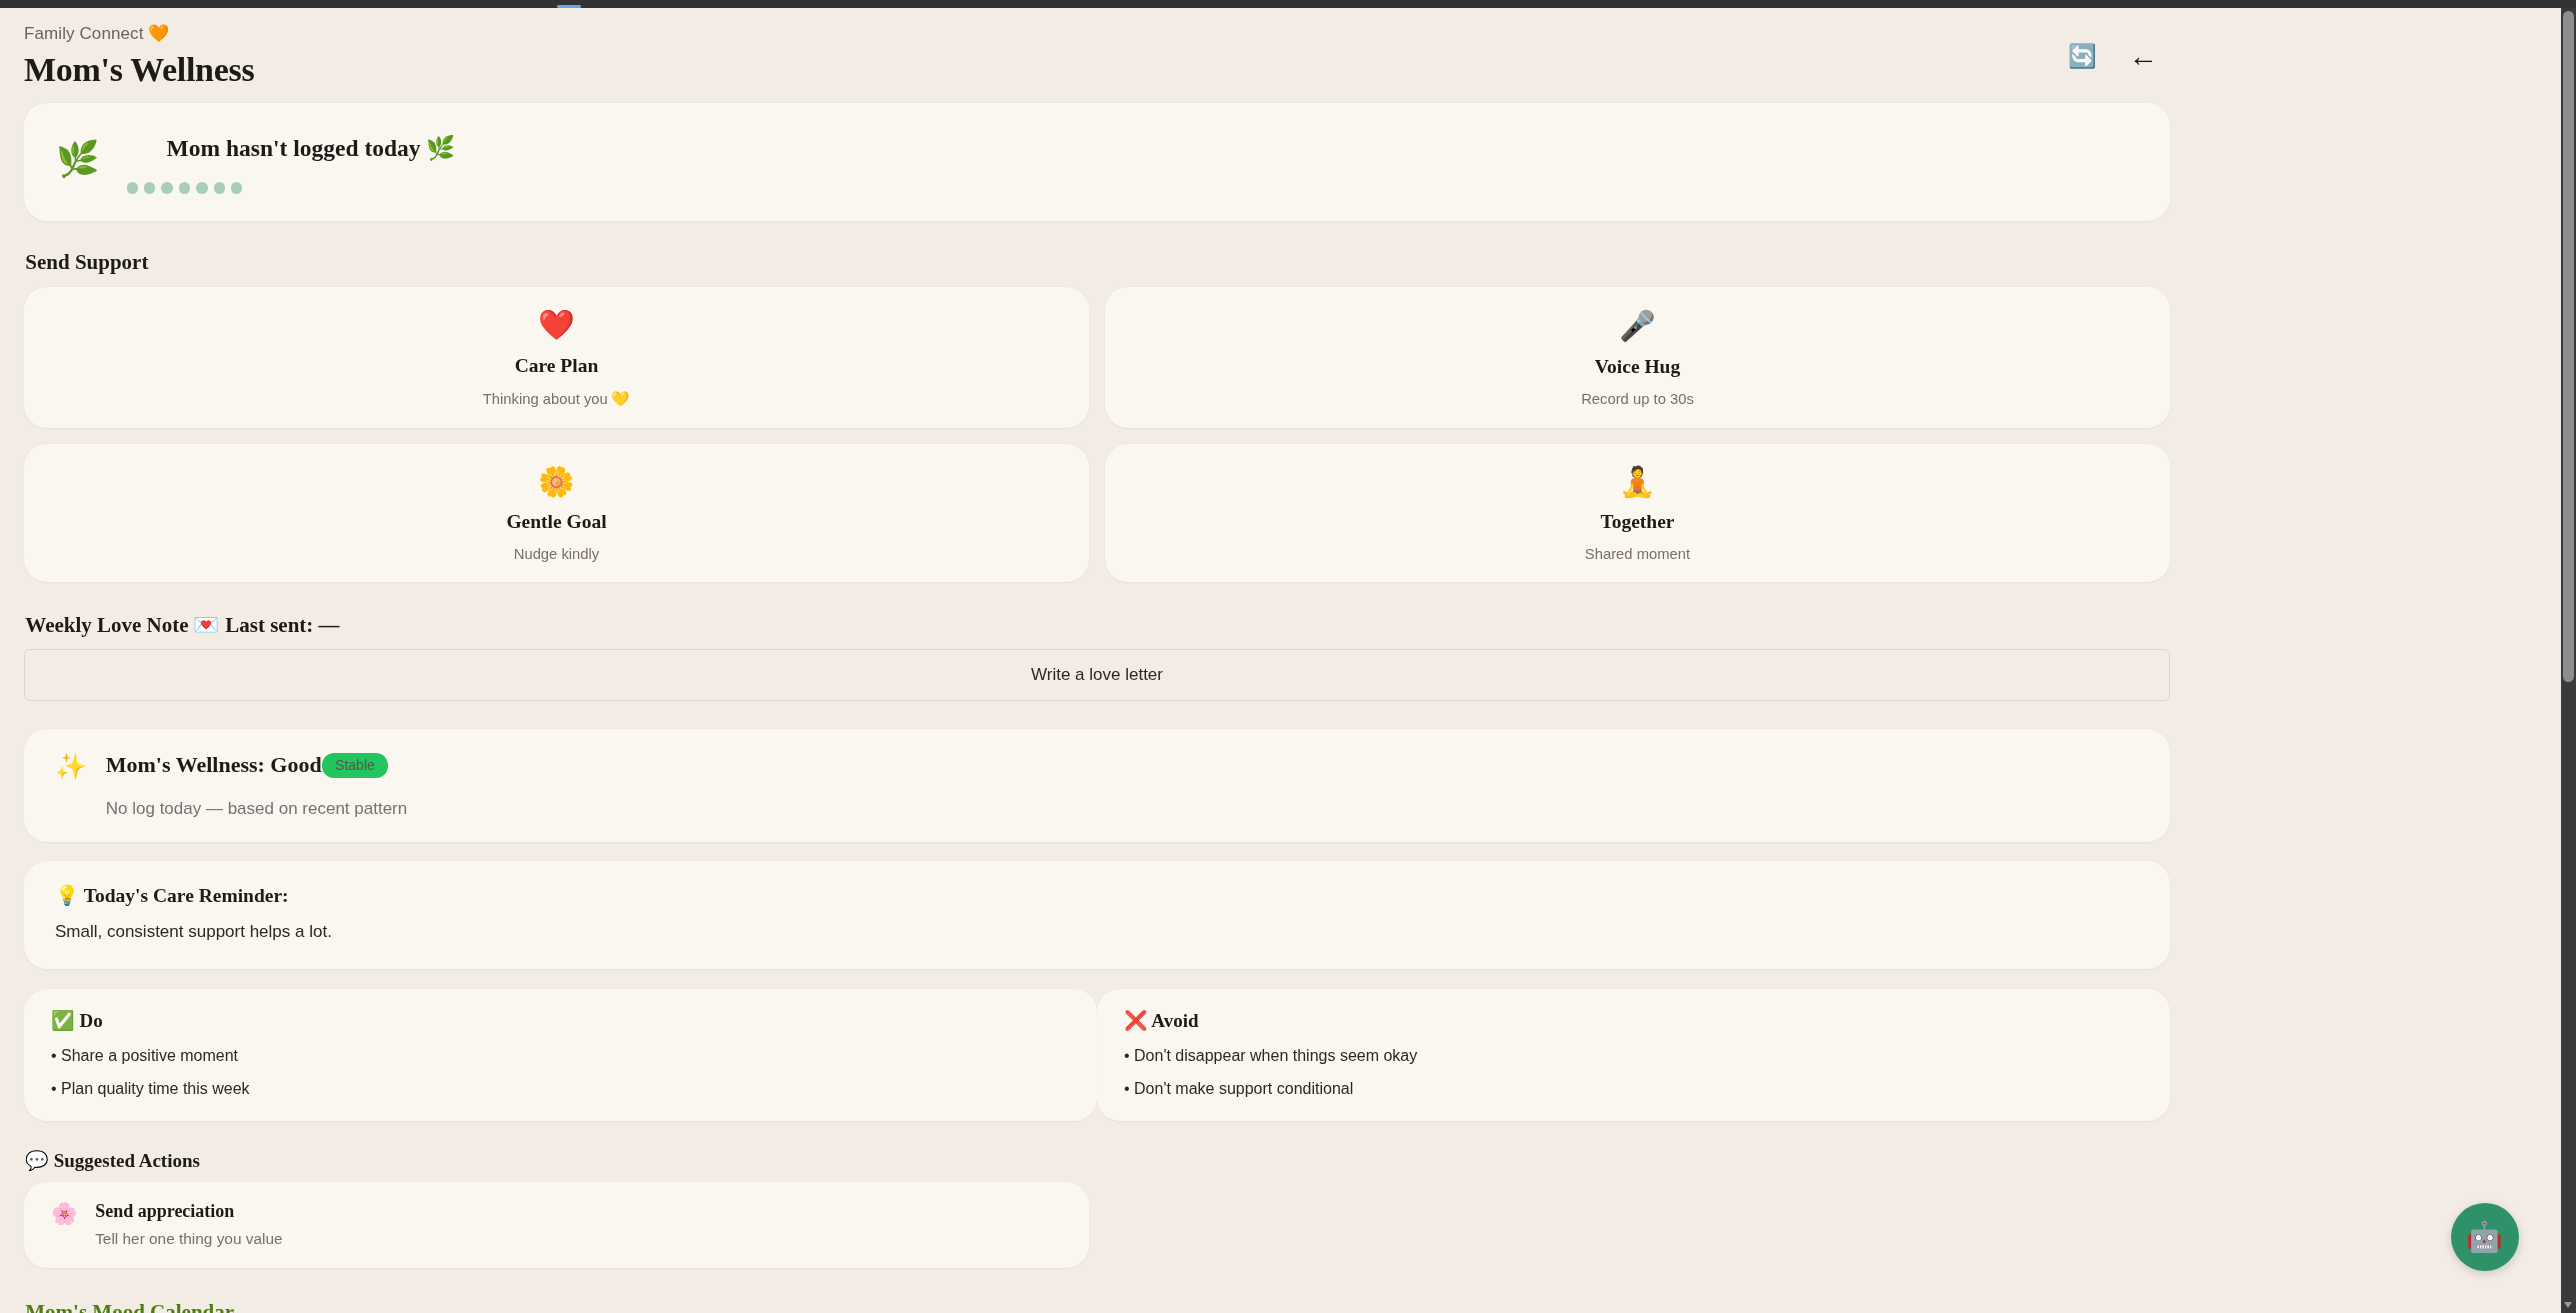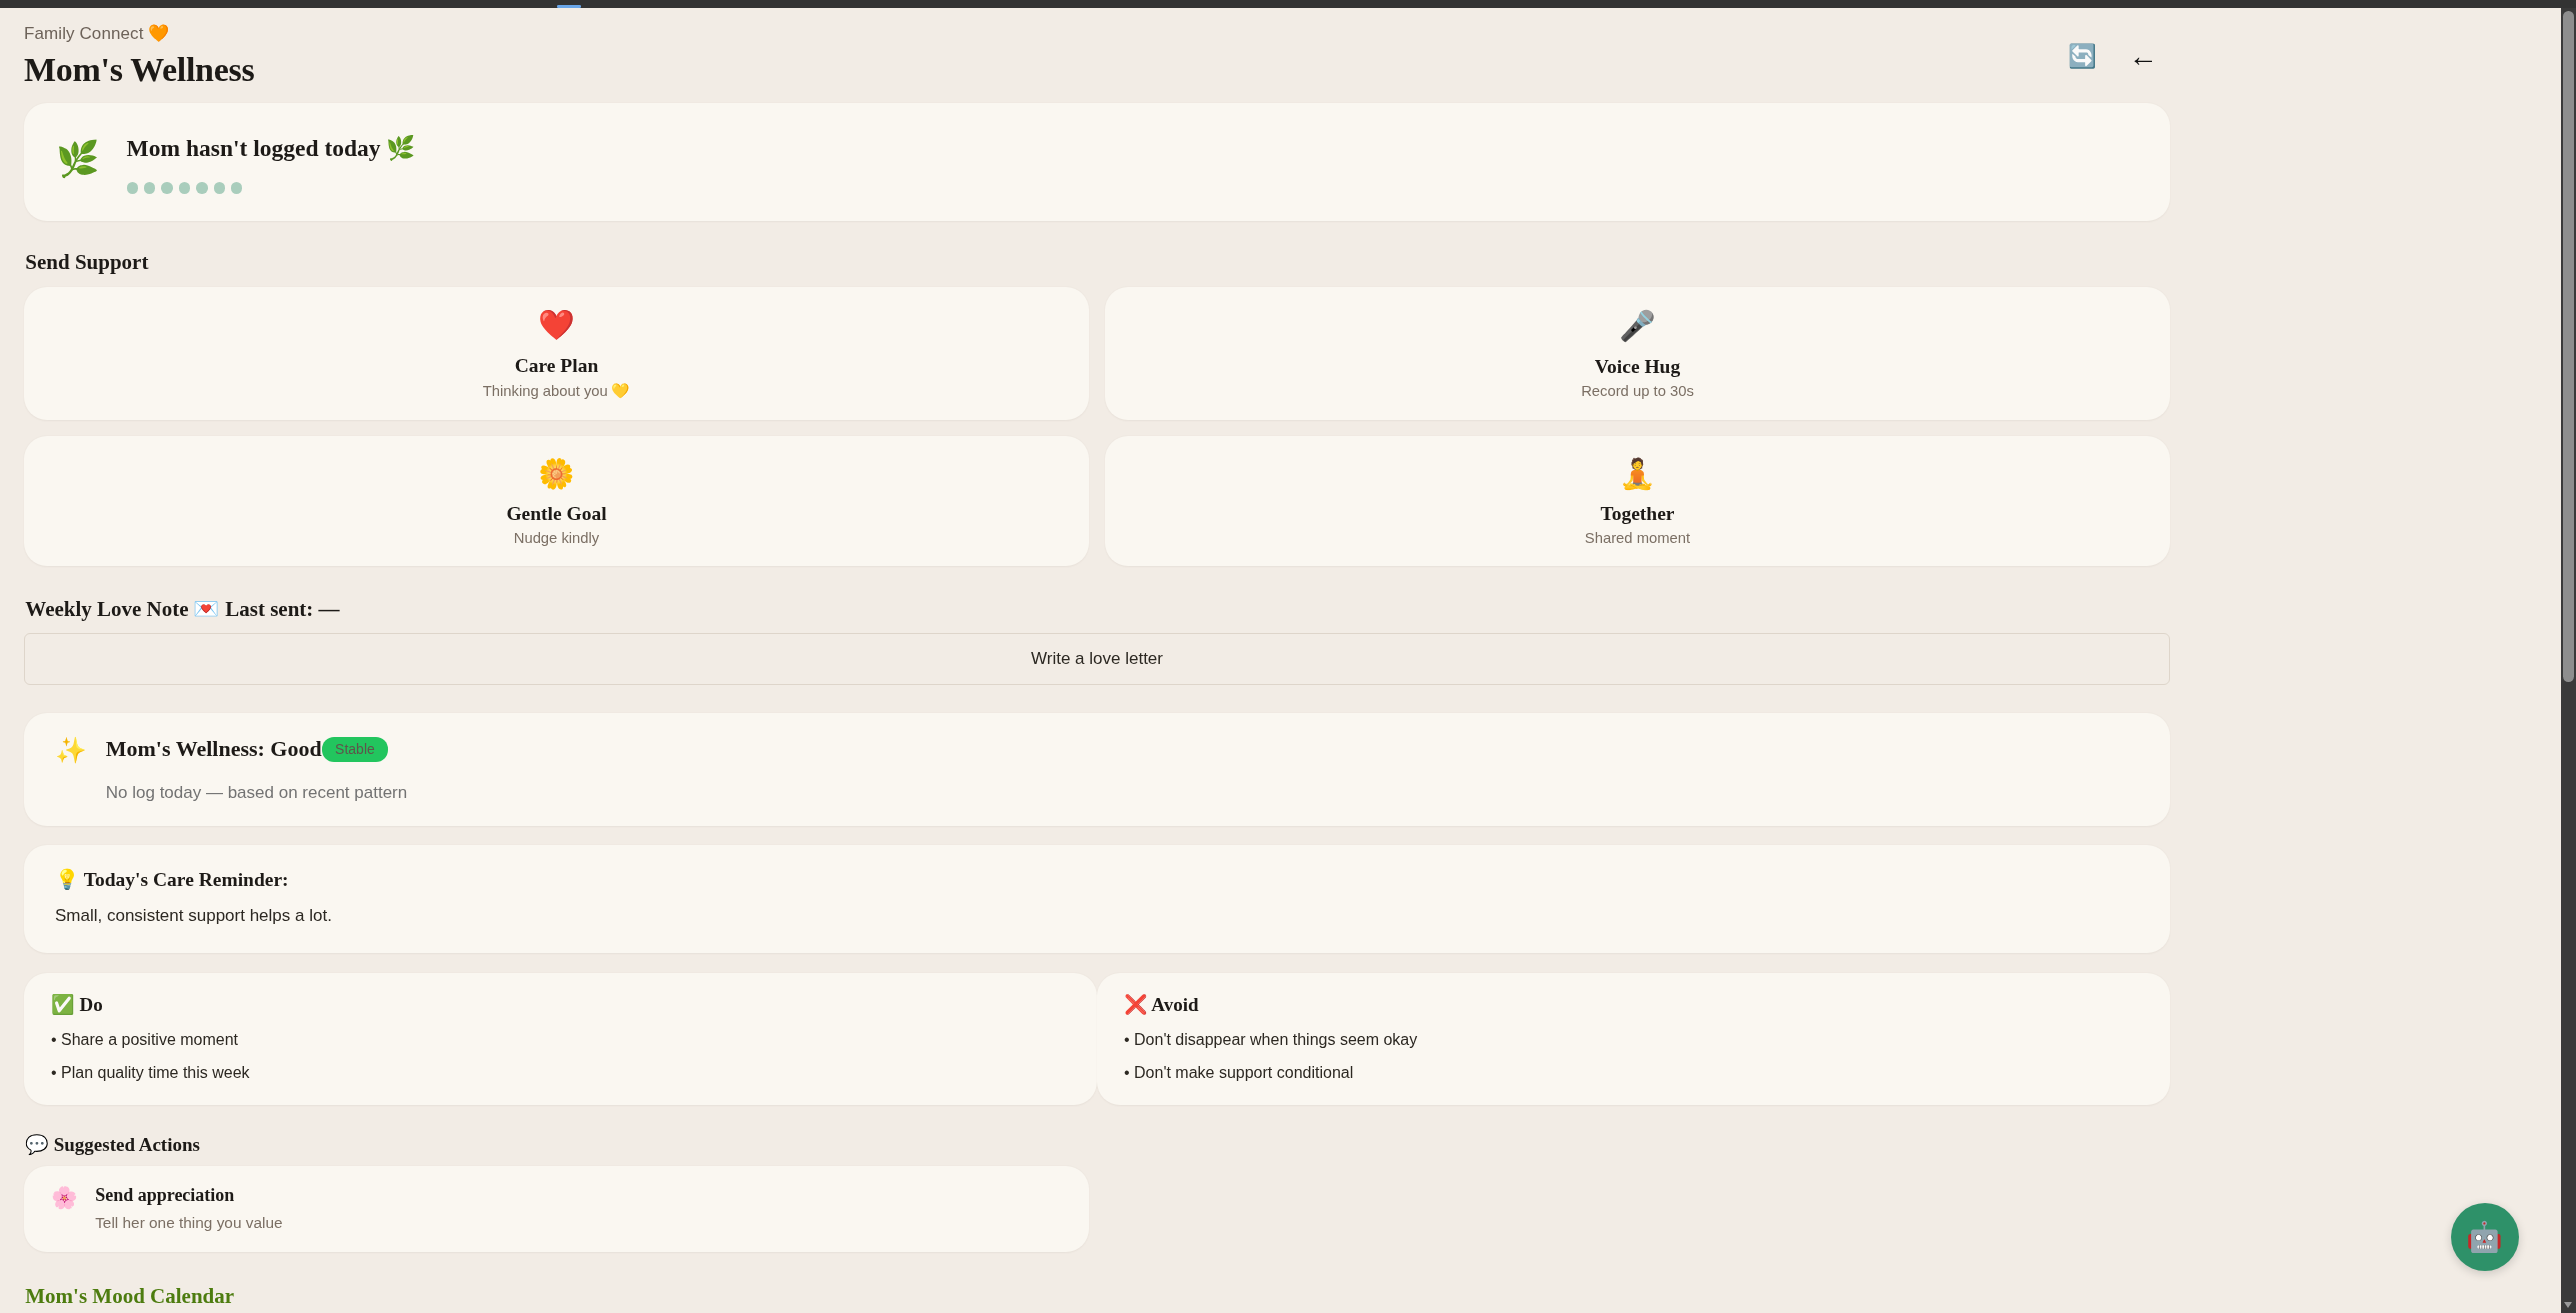--- a/index.html
+++ b/index.html
@@ -138,20 +138,21 @@
     gap: 27px;
     min-height: 102px;
   }
   .status-emoji { font-size: 35px; line-height: 1; margin-top: 10.7px; }
   .status-body { padding-top: 4px; }
   .status-title {
     font-family: "Liberation Serif", serif;
     font-weight: 700;
     font-size: 23.5px;
     color: #1d1a17;
+    margin-left: 40px;
   }
   .dot-row { display: flex; gap: 6px; margin-top: 20px; }
   .dot { width: 11.4px; height: 11.4px; border-radius: 50%; background: #a9cdbc; }
 
   
   .section-heading {
     font-family: "Liberation Serif", serif;
     font-weight: 700;
     font-size: 21px;
     color: #1d1a17;
@@ -177,21 +178,21 @@
   .support-title {
     font-family: "Liberation Serif", serif;
     font-weight: 700;
     font-size: 19.5px;
     color: #1d1a17;
     margin-top: 14.8px;
   }
   .support-sub {
     font-size: 14.8px;
     color: #7b6f64;
-    margin-top: 5px;
+    margin-top: 13px;
   }
 
   
   .love-heading {
     font-family: "Liberation Serif", serif;
     font-weight: 700;
     font-size: 21px;
     color: #1d1a17;
     margin: 31px 0 10.7px 1.3px;
   }

